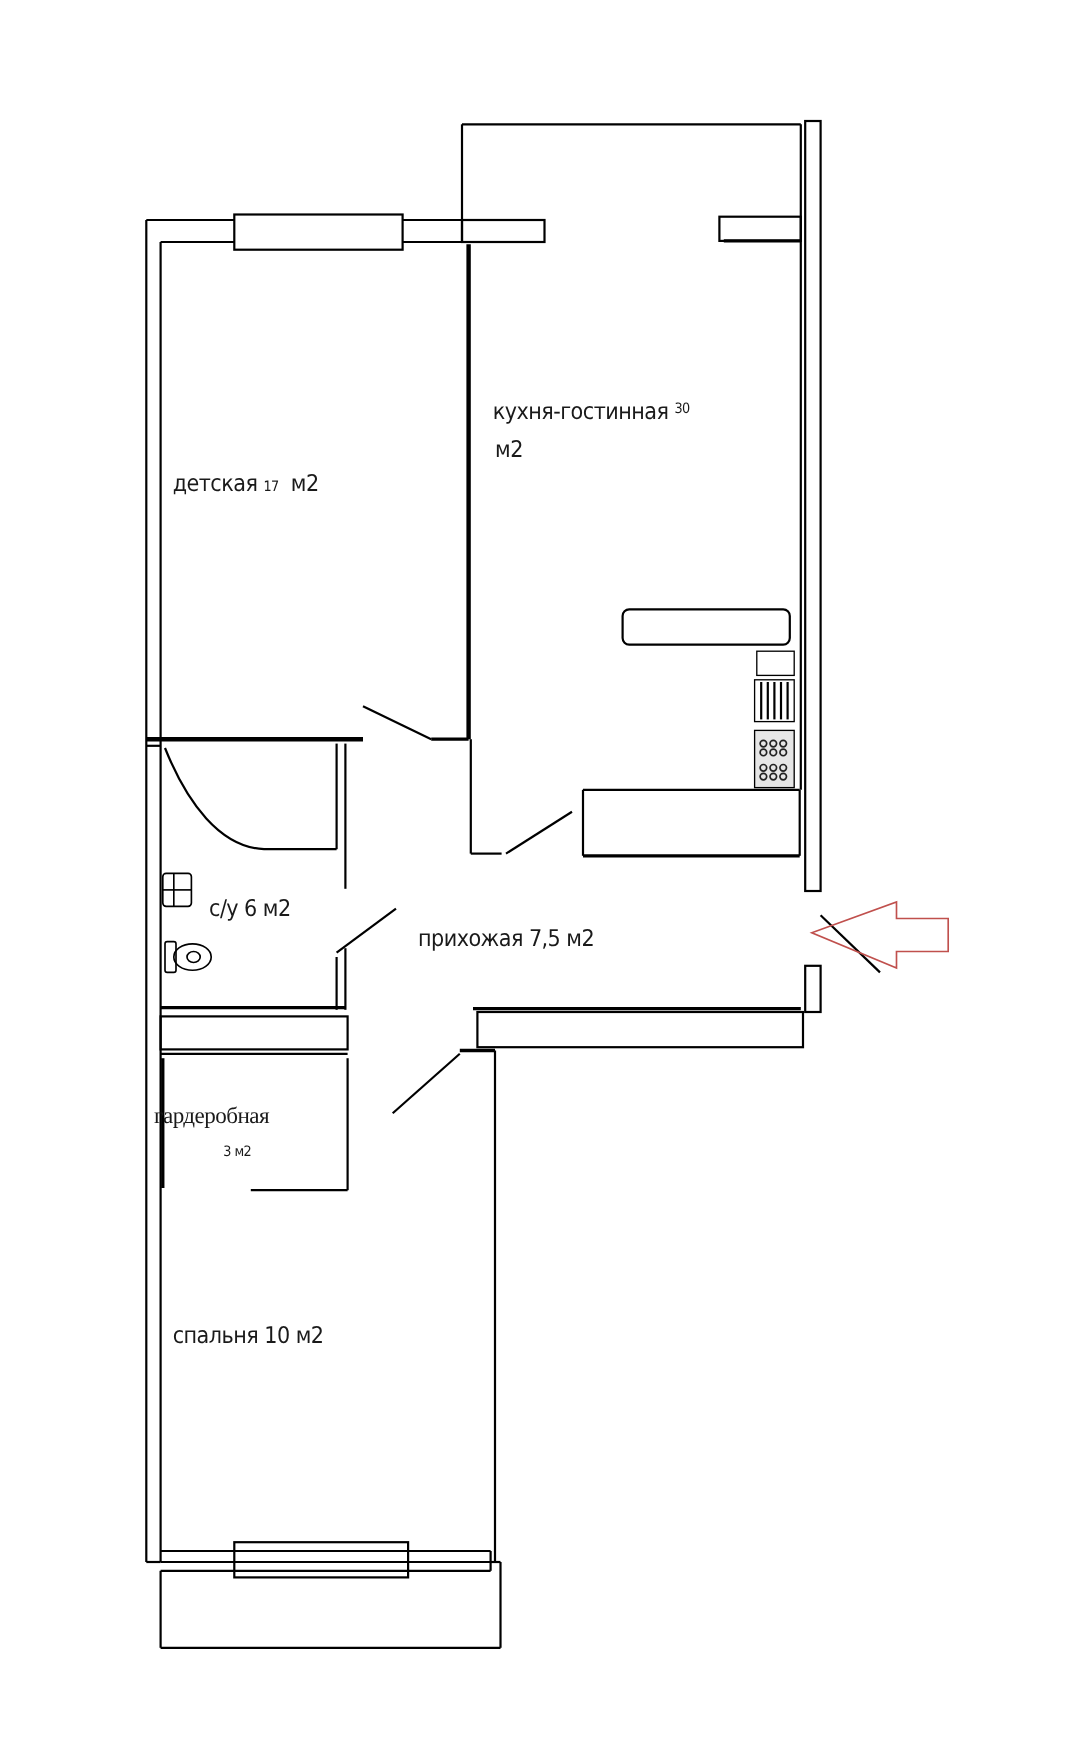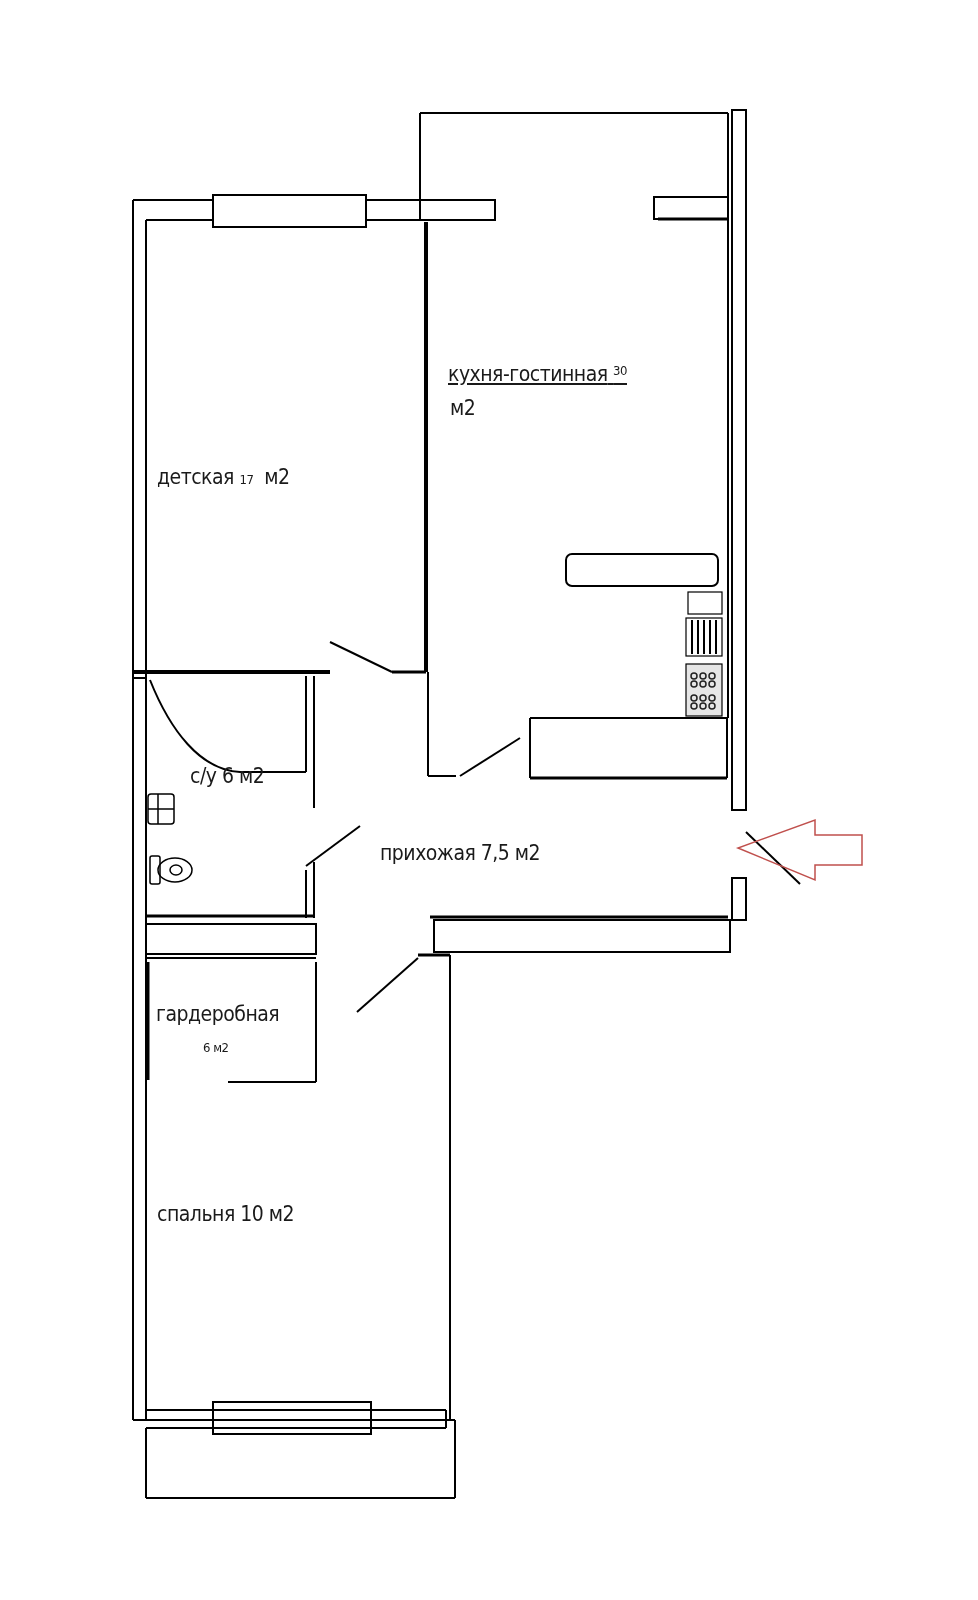--- a/index.html
+++ b/index.html
@@ -142,32 +142,32 @@
         <circle cx="712" cy="698" r="3"></circle>
       <circle cx="694" cy="706" r="3"></circle>
         <circle cx="703" cy="706" r="3"></circle>
         <circle cx="712" cy="706" r="3"></circle>
     </g>
   </g>
 
   <path d="M862 835 L 815 835 L 815 820 L 738 848 L 815 880 L 815 865 L 862 865 Z" fill="none" stroke="#c0504d" stroke-width="1.5"></path>
 </svg>
 
-<div class="label lg" style="left:157px; top:427px;margin-top:38px;">
+<div class="label lg" style="left:157px; top:427px;">
   <span>детская</span>
   <span class="sm">17</span>&nbsp;
   <span>м2</span>
 </div>
 
-<div class="label lg" style="left:448px; top:362px;text-decoration:underline;">
+<div class="label lg" style="left:448px; top:362px;">
   <span>кухня-гостинная</span>
   <span class="sm" style="vertical-align: 6px;">30</span>
 </div>
 <div class="label lg" style="left:450px; top:396px;">м2</div>
 
-<div class="label lg" style="left:190px; top:764px;">с/у 6 м2</div>
+<div class="label lg" style="left:190px; top:814px;">с/у 6 м2</div>
 
 <div class="label lg" style="left:380px; top:841px;">прихожая 7,5 м2</div>
 
-<div class="label lg" style="left:156px; top:1002px;">гардеробная</div>
-<div class="label sm" style="left:203px; top:1040px;">6 м2</div>
+<div class="label lg" style="left:140px; top:1002px;font-family:Liberation Serif, serif;">гардеробная</div>
+<div class="label sm" style="left:203px; top:1040px;">3 м2</div>
 
 <div class="label lg" style="left:157px; top:1202px;">спальня 10 м2</div>
 
 </body></html>

